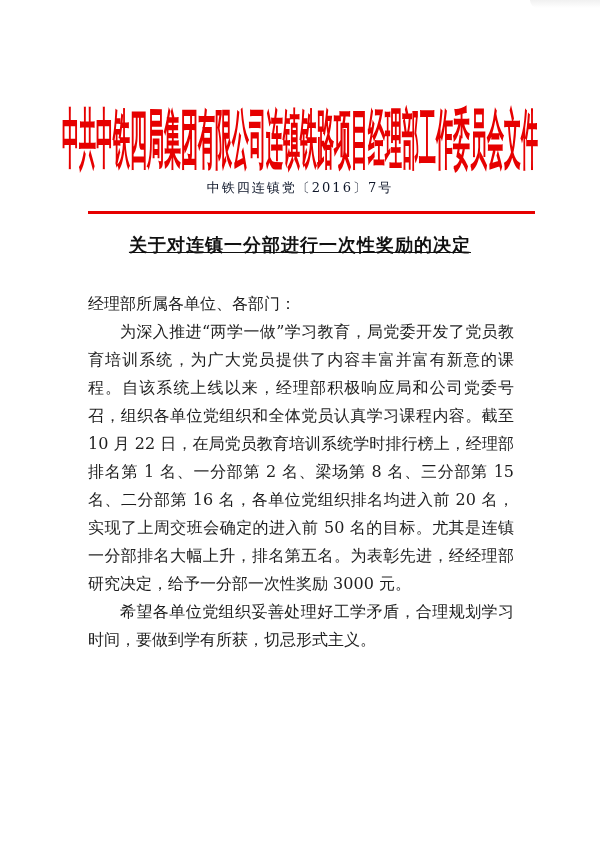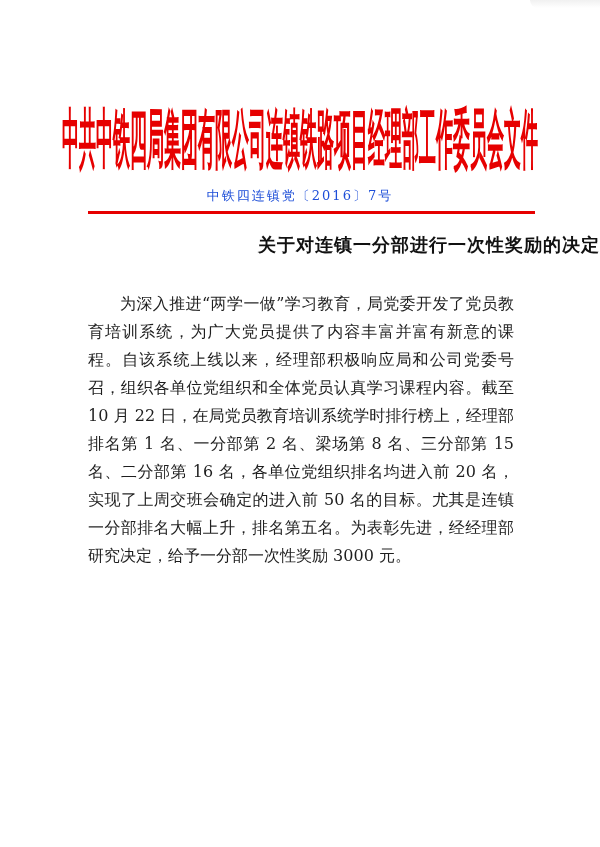--- a/index.html
+++ b/index.html
@@ -49,42 +49,42 @@
     font-family: "DejaVu Serif", serif;
   }
   .doc-number {
     position: absolute;
     top: 179px;
     left: 0;
     width: 100%;
     text-align: center;
     font-size: 13px;
     letter-spacing: 2px;
-    color: #1d4ed8;
-    margin-top: 8px;
+    color: #0f172a;
   }
   .red-rule {
     position: absolute;
     top: 211px;
     left: 88px;
     width: 447px;
     height: 3px;
     background: #e60000;
     border: none;
   }
   .doc-title {
     position: absolute;
     top: 233px;
     left: 0;
     width: 100%;
-    text-align: right;
+    text-align: center;
     font-size: 18px;
     font-weight: bold;
     letter-spacing: 1px;
     color: #111111;
+    text-decoration: underline;
   }
   .doc-body {
     position: absolute;
     top: 290px;
     left: 88px;
     width: 426px;
     font-size: 16px;
     line-height: 28px;
     color: #1e1e1e;
     text-align: justify;
@@ -108,16 +108,18 @@
     <span class="red-head-text">中共中铁四局集团有限公司连镇铁路项目经理部工作委员会文件</span>
   </div>
 
   <div class="doc-number">中铁四连镇党〔2016〕7号</div>
 
   <div class="red-rule"></div>
 
   <h1 class="doc-title">关于对连镇一分部进行一次性奖励的决定</h1>
 
   <div class="doc-body">
+    <p class="salutation">经理部所属各单位、各部门：</p>
     <p class="para">为深入推进“两学一做”学习教育，局党委开发了党员教育培训系统，为广大党员提供了内容丰富并富有新意的课程。自该系统上线以来，经理部积极响应局和公司党委号召，组织各单位党组织和全体党员认真学习课程内容。截至 10 月 22 日，在局党员教育培训系统学时排行榜上，经理部排名第 1 名、一分部第 2 名、梁场第 8 名、三分部第 15 名、二分部第 16 名，各单位党组织排名均进入前 20 名，实现了上周交班会确定的进入前 50 名的目标。尤其是连镇一分部排名大幅上升，排名第五名。为表彰先进，经经理部研究决定，给予一分部一次性奖励 3000 元。</p>
+    <p class="para">希望各单位党组织妥善处理好工学矛盾，合理规划学习时间，要做到学有所获，切忌形式主义。</p>
   </div>
 
 </div>
 
 </body></html>

